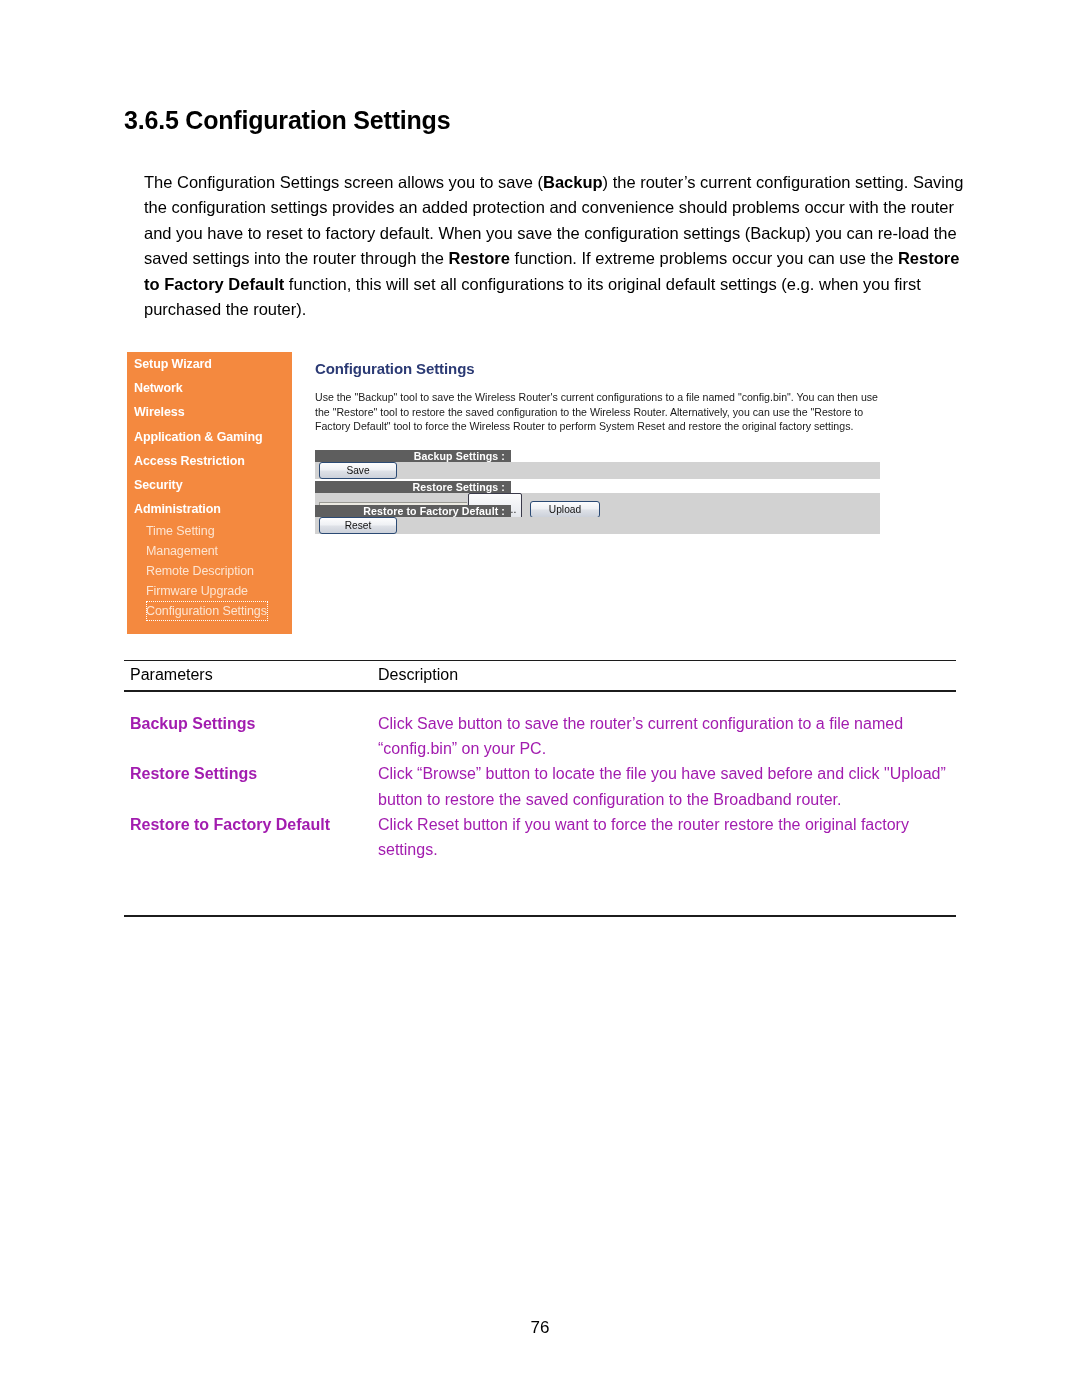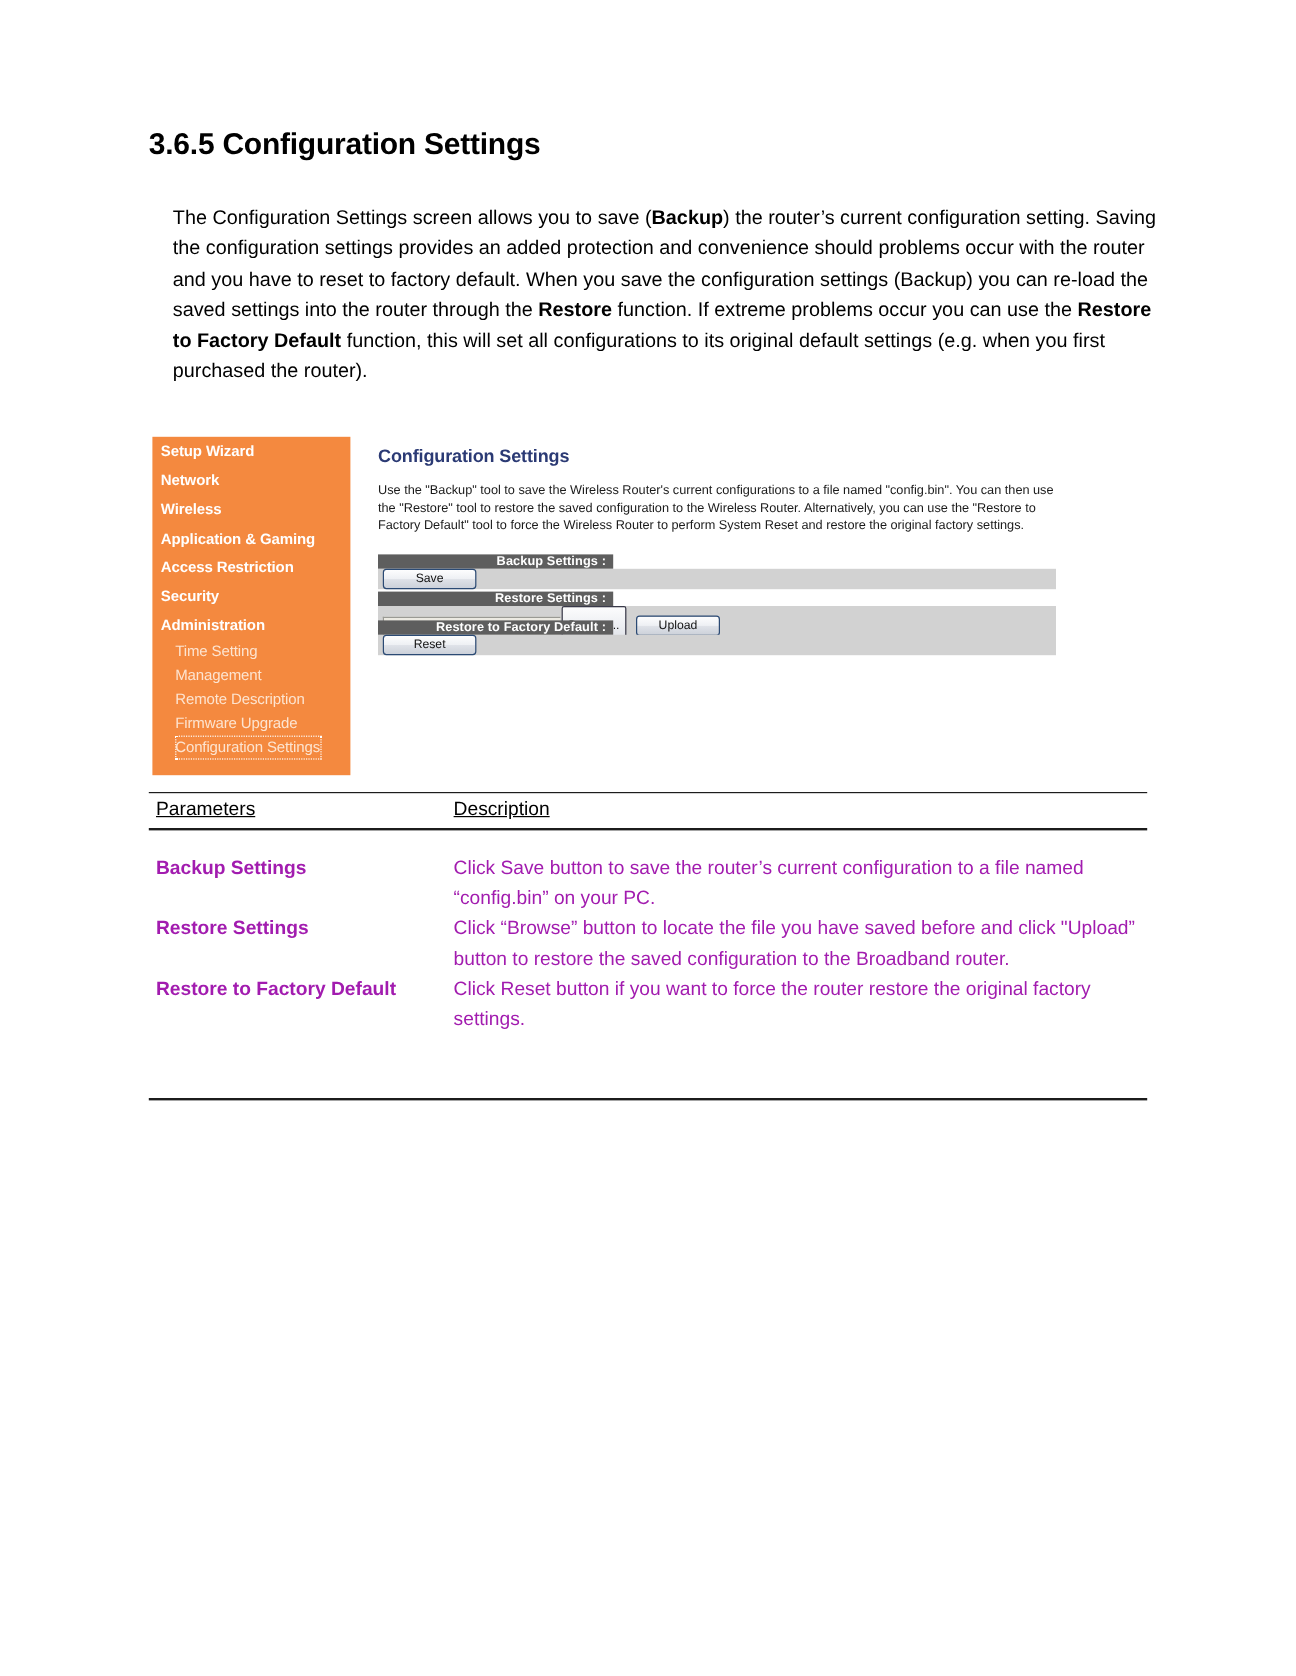--- a/index.html
+++ b/index.html
@@ -47,21 +47,21 @@
     color: #000;
     text-align: left;
     margin-left: 20px;
   }
   .doc-intro b { font-weight: bold; }
 
   
   .router-ui {
     position: absolute;
     left: 127px;
-    top: 364px;
+    top: 352px;
     width: 770px;
     height: 290px;
     background: #ffffff;
   }
 
   .ru-sidebar {
     position: absolute;
     left: 0;
     top: 0;
     width: 165px;
@@ -214,21 +214,20 @@
     left: 124px;
     top: 915px;
     width: 832px;
     border-top: 2.2px solid #1c1c1c;
   }
   .pt-headrow {
     display: flex;
     padding: 5px 0 6px 6px;
     font-size: 16px;
     color: #000;
-    text-decoration: underline;
   }
   .pt-headrow .c1 { width: 248px; }
   .pt-headrow .c2 { flex: 1; }
 
   .pt-row {
     display: flex;
     padding-left: 6px;
     font-size: 16px;
     color: #a21caf;
   }
@@ -351,14 +350,15 @@
         <div class="c2">Click “Browse” button to locate the file you have saved before and click "Upload” button to restore the saved configuration to the Broadband router.</div>
       </div>
         <div class="pt-row">
         <div class="c1">Restore to Factory Default</div>
         <div class="c2">Click Reset button if you want to force the router restore the original factory settings.</div>
       </div>
       </div>
   </div>
   <div class="rule-bottom"></div>
 
+  <div class="page-number">76</div>
 
 </div>
 
 </body></html>

